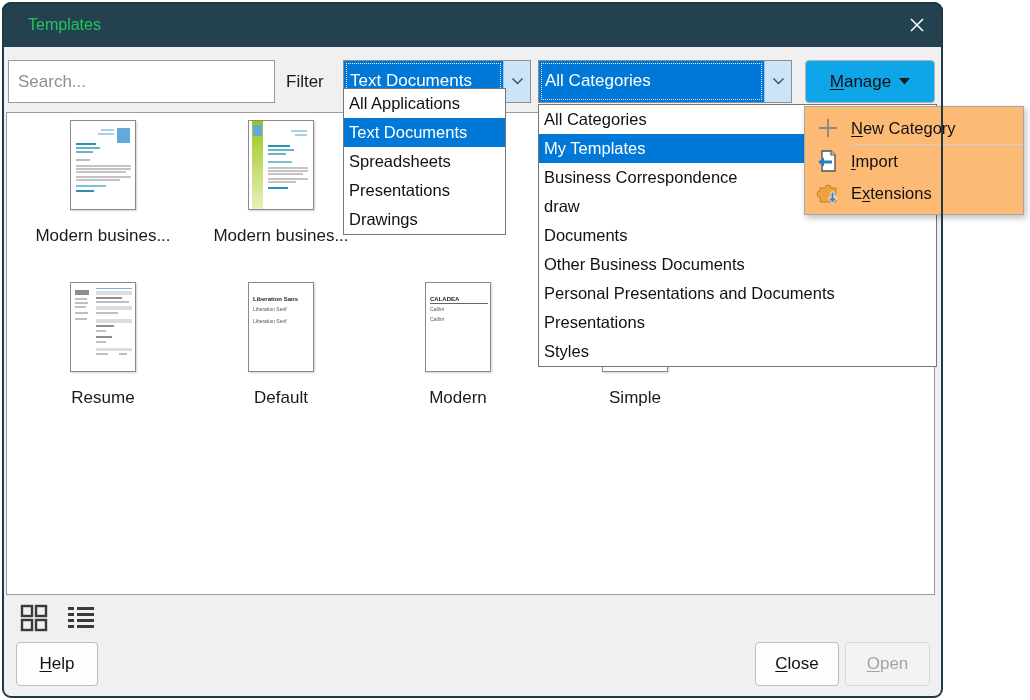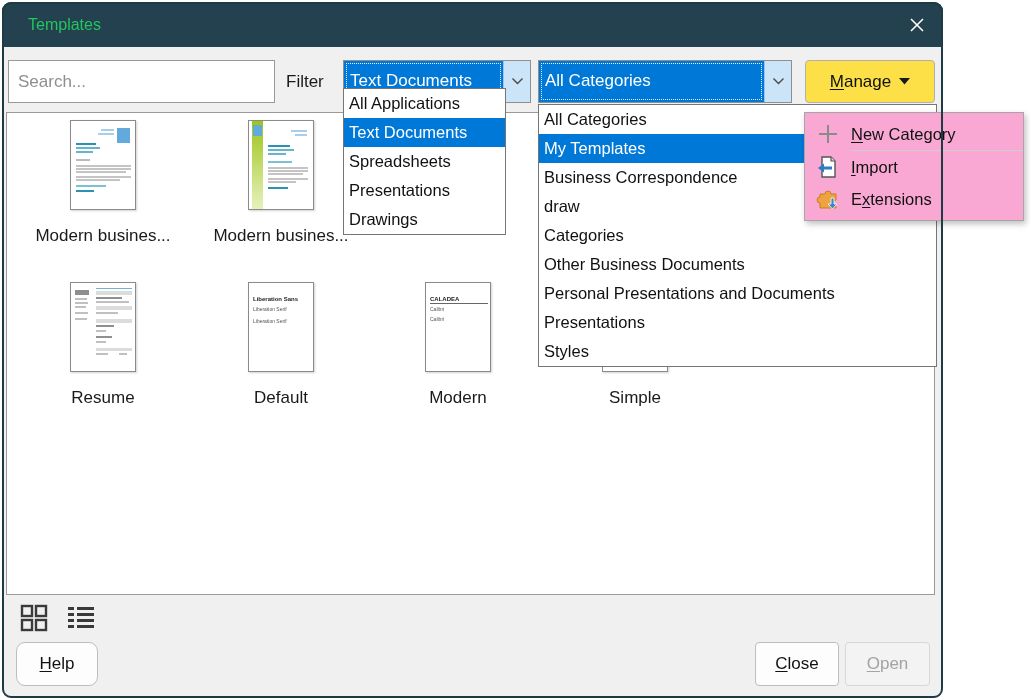--- a/index.html
+++ b/index.html
@@ -19,21 +19,21 @@
   #search { left:6px; top:58px; width:267px; height:43px; background:#ffffff; border:1px solid #999999; font-size:17px; color:#2a2a2a; padding-left:9px; font-family:"Liberation Sans", sans-serif; }
   #search::placeholder { color:#8f8f8f; }
   #filter-label { left:284px; top:58px; height:43px; line-height:43px; font-size:17px; color:#1a1a1a; }
 
   .combo { display:flex; background:#0078d7; border:1px solid #8f8f8f; }
   .combo .value { flex:1; color:#ffffff; font-size:17px; line-height:39px; padding-left:6px; outline:1px dotted #e8f2fc; outline-offset:-3px; white-space:nowrap; overflow:hidden; }
   .combo .dd-btn { width:27px; background:#cce4f7; border-left:1px solid #9cc3ea; display:flex; align-items:center; justify-content:center; }
   #combo-apps { left:341px; top:58px; width:188px; height:43px; }
   #combo-cats { left:536px; top:58px; width:254px; height:43px; }
 
-  #manage-btn { left:803px; top:58px; width:130px; height:43px; background:#fde047; border:1px solid #b0b0b0; border-radius:4px; display:flex; align-items:center; justify-content:center; gap:8px; font-size:17px; color:#111; cursor:pointer; }
+  #manage-btn { left:803px; top:58px; width:130px; height:43px; background:#0ea5e9; border:1px solid #b0b0b0; border-radius:4px; display:flex; align-items:center; justify-content:center; gap:8px; font-size:17px; color:#111; cursor:pointer; }
 
   
   #content { left:4px; top:110px; width:929px; height:483px; background:#ffffff; border:1px solid #9a9a9a; }
 
   .card { position:absolute; width:178px; text-align:center; }
   .thumb { position:relative; width:66px; height:90px; margin:0 auto; background:#ffffff; border:1px solid #8a8a8a; box-shadow:1px 1px 2px rgba(0,0,0,0.18); overflow:hidden; }
   .card .name { margin-top:16px; font-size:17px; color:#1a1a1a; white-space:nowrap; }
   .r1 { top:118px;text-align:center; } .r2 { top:280px; }
   .c1 { left:12px; } .c2 { left:190px; } .c3 { left:367px; } .c4 { left:544px; }
 
@@ -42,34 +42,34 @@
   .preview-text { position:absolute; left:4px; top:4px; text-align:left; }
   .pt-title { font-size:6px; font-weight:bold; color:#222; line-height:8px; border-bottom:1px solid #666; display:inline-block; }
   .pt-title.noline { border-bottom:none; }
   .pt-line { font-size:5px; color:#555; line-height:8px; }
 
   
   .viewicon { cursor:pointer; }
   #grid-icon { left:18px; top:602px; width:28px; height:28px; }
   #list-icon { left:65px; top:602px; width:28px; height:28px; }
   .btn { position:absolute; height:44px; background:#fdfdfd; border:1px solid #bdbdbd; border-radius:4px; font-size:17px; color:#111; display:flex; align-items:center; justify-content:center; cursor:pointer; font-family:"Liberation Sans", sans-serif; }
-  #help-btn { left:14px; top:640px; width:82px;border-radius:9px; }
+  #help-btn { left:14px; top:640px; width:82px; }
   #close-dlg-btn { left:753px; top:640px; width:84px; }
   #open-btn { left:843px; top:640px; width:85px; background:#f3f3f3; border-color:#d8d8d8; color:#a3a3a3; cursor:default; }
 
   .u { text-decoration:underline; text-underline-offset:2px; }
 
   
   .listpopup { background:#ffffff; border:1px solid #767676; z-index:30; }
   #popup-apps { left:343px; top:88px; width:163px; }
   #popup-cats { left:538px; top:104px; width:399px; }
   .listpopup .row { height:29px; line-height:29px; font-size:16.5px; color:#111; padding-left:5px; white-space:nowrap; cursor:pointer; }
   .listpopup .row.sel { background:#0078d7; color:#ffffff; }
 
-  #popup-manage { left:804px; top:106px; width:220px; background:#f9a8d4; border:1px solid #a6a6a6; box-shadow:2px 3px 6px rgba(0,0,0,0.25); z-index:35; padding:5px 0;margin-top:6px; }
+  #popup-manage { left:804px; top:106px; width:220px; background:#fdba74; border:1px solid #a6a6a6; box-shadow:2px 3px 6px rgba(0,0,0,0.25); z-index:35; padding:5px 0; }
   .menurow { height:32px; display:flex; align-items:center; cursor:pointer; }
   .menurow .micon { width:46px; display:flex; align-items:center; justify-content:center; }
   .menurow .mlabel { font-size:16.5px; color:#111; white-space:nowrap; }
   .menusep { border-top:1px solid #cfcfcf; margin-left:46px; }
 </style>
 </head>
 <body>
 
 <div id="dialog" class="abs">
 
@@ -249,21 +249,21 @@
   <div class="row">Spreadsheets</div>
   <div class="row">Presentations</div>
   <div class="row">Drawings</div>
 </div>
 
 <div id="popup-cats" class="abs listpopup">
   <div class="row">All Categories</div>
   <div class="row sel">My Templates</div>
   <div class="row">Business Correspondence</div>
   <div class="row">draw</div>
-  <div class="row">Categories</div>
+  <div class="row">Documents</div>
   <div class="row">Other Business Documents</div>
   <div class="row">Personal Presentations and Documents</div>
   <div class="row">Presentations</div>
   <div class="row">Styles</div>
 </div>
 
 <div id="popup-manage" class="abs">
   <div class="menurow">
     <span class="micon">
       <svg width="20" height="20" viewBox="0 0 20 20">

